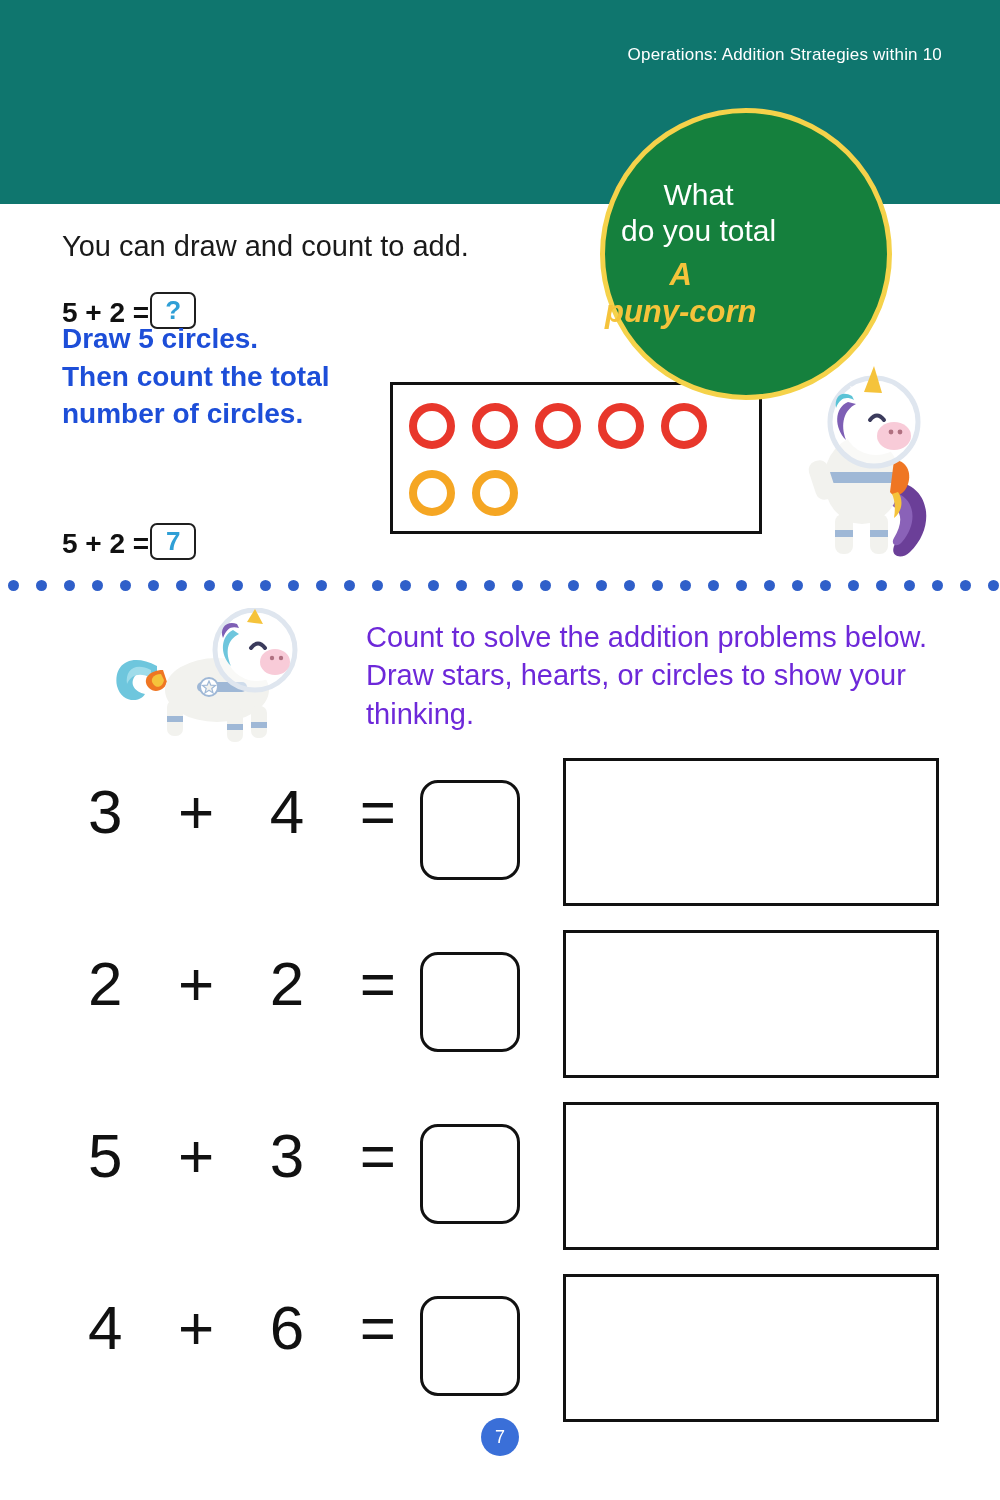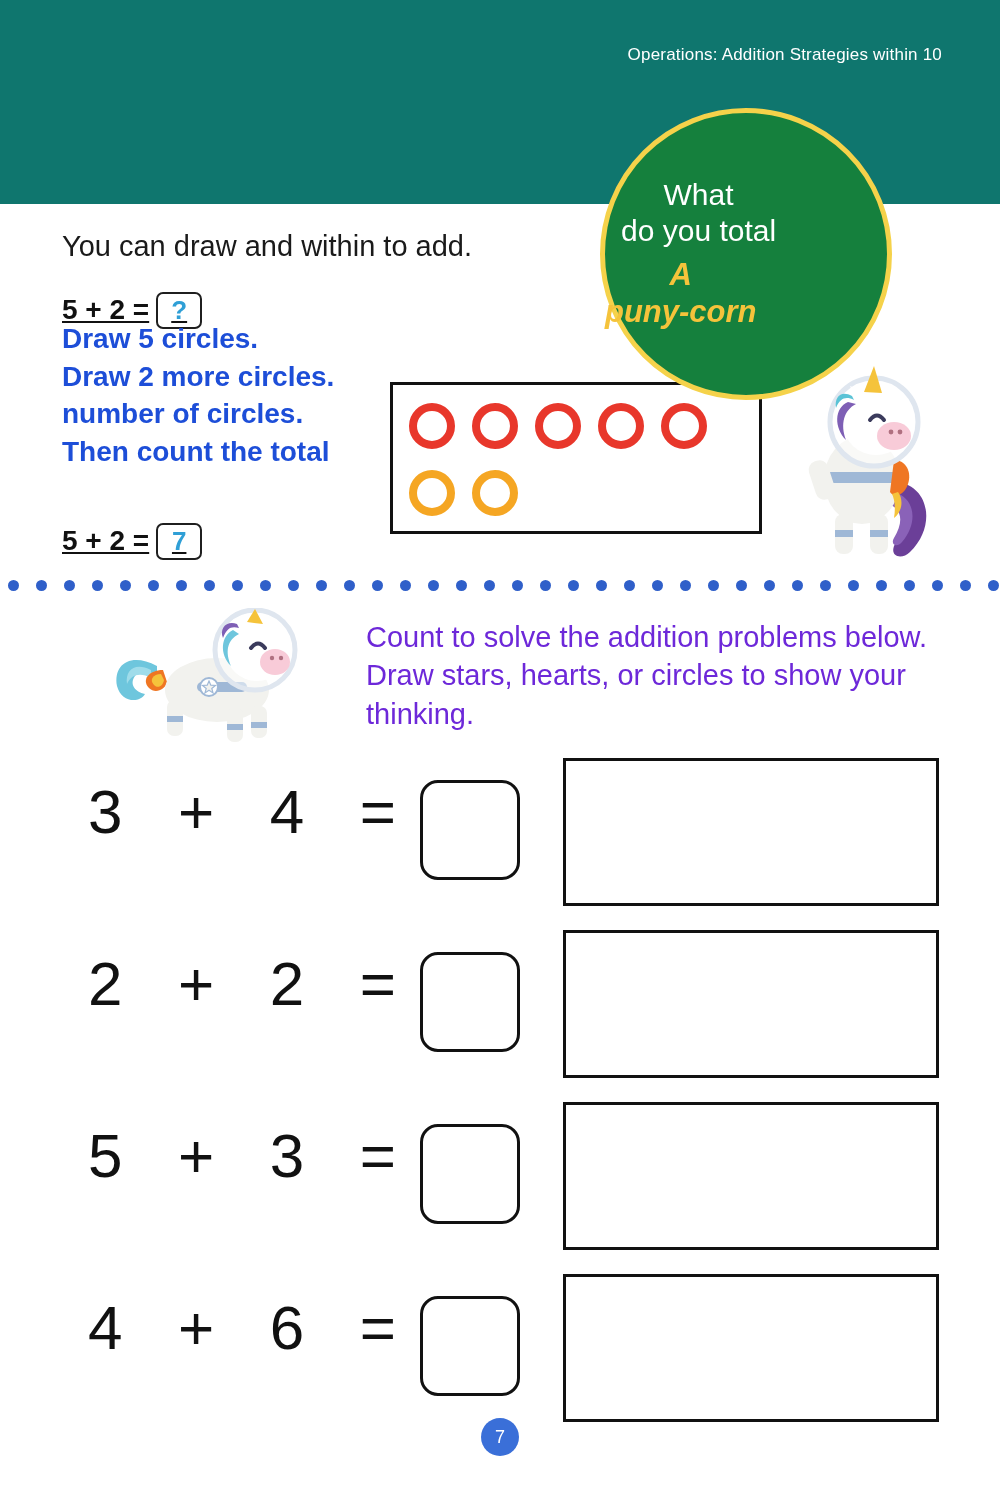--- a/index.html
+++ b/index.html
@@ -85,23 +85,22 @@
     top: 230px;
     font-size: 29px;
     color: #1a1a1a;
   }
   .eq-line {
     position: absolute;
     font-size: 28px;
     font-weight: bold;
     color: #111;
     display: flex;
-    align-items: center;
-    gap: 7px;
-    text-decoration: underline;
+    align-items: flex-end;
+    gap: 1px;
   }
   .eq-1 { left: 62px; top: 292px; }
   .eq-2 { left: 62px; top: 523px; }
   .answer-box {
     display: inline-block;
     min-width: 24px;
     padding: 2px 9px;
     border: 2.5px solid #1f1f1f;
     border-radius: 7px;
     color: #2f9fd6;
@@ -272,32 +271,31 @@
   <div class="joke-q">
     <span>What</span><br>
     <span>do you total</span><br>
   </div>
   <div class="joke-a">
     <span class="a-line">A</span>
     <span class="a-line">puny-corn</span>
   </div>
 </div>
 
-<div class="intro-text">You can draw and within to add.</div>
+<div class="intro-text">You can draw and count to add.</div>
 
 <div class="eq-line eq-1">
   <span>5 + 2 =</span>
   <span class="answer-box">?</span>
 </div>
 
 <div class="steps">
   <div>Draw 5 circles.</div>
-  <div>Draw 2 more circles.</div>
+  <div>Then count the total</div>
   <div>number of circles.</div>
-  <div>Then count the total</div>
 </div>
 
 <div class="eq-line eq-2">
   <span>5 + 2 =</span>
   <span class="answer-box">7</span>
 </div>
 
 <div class="demo-box">
   <div class="demo-row demo-row-1">
     <span class="ring ring-red"></span>

